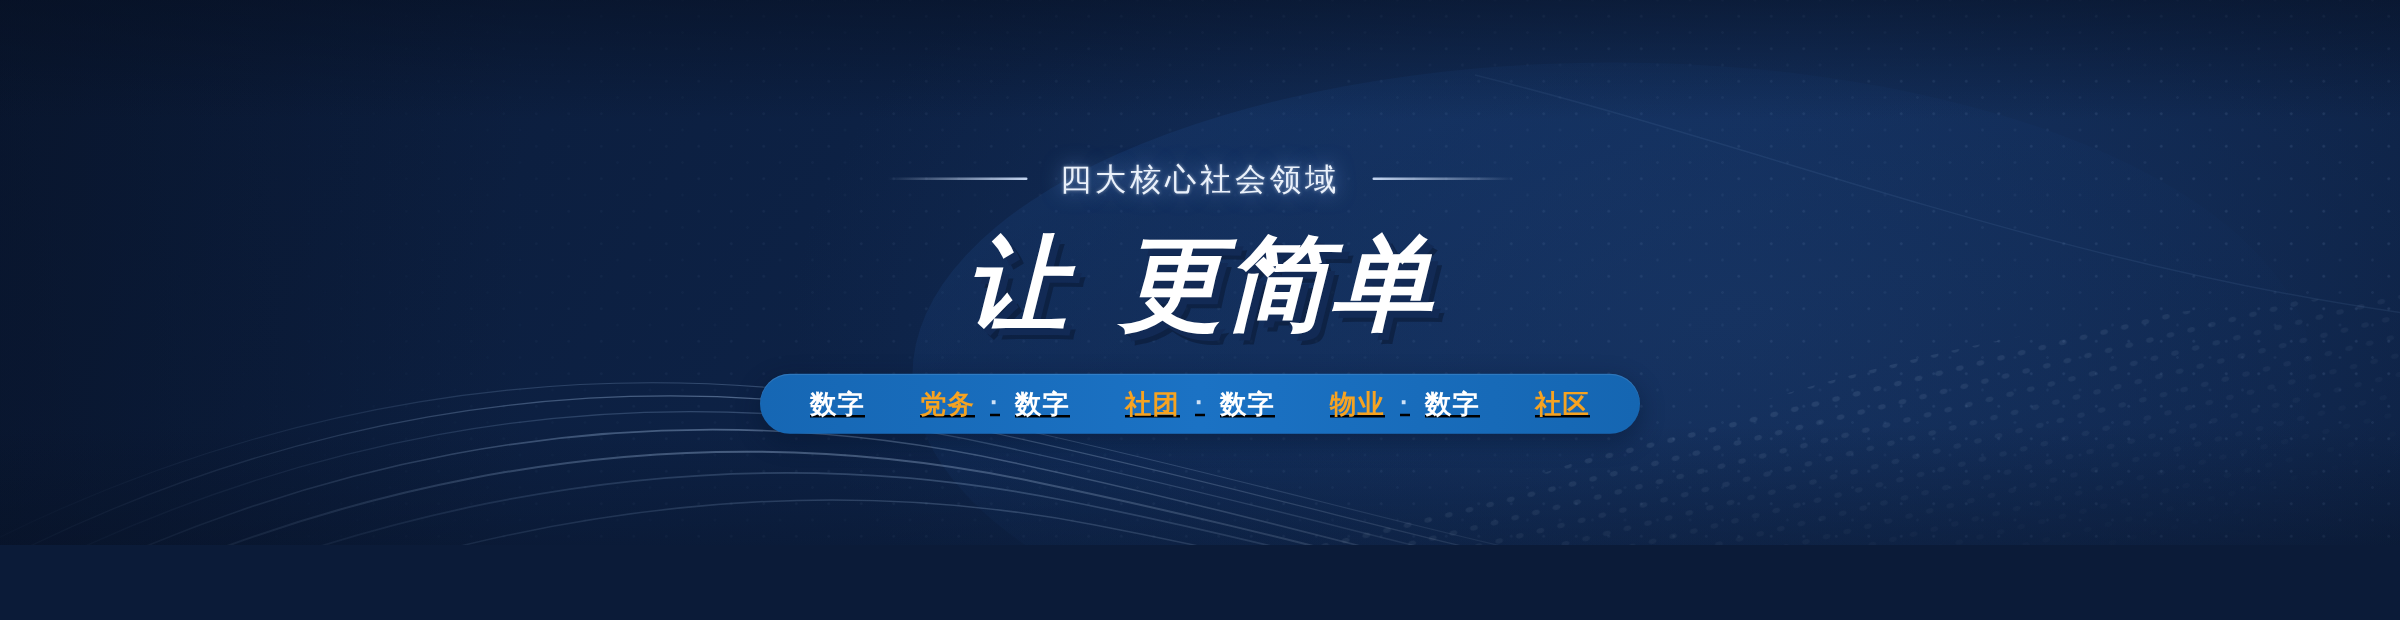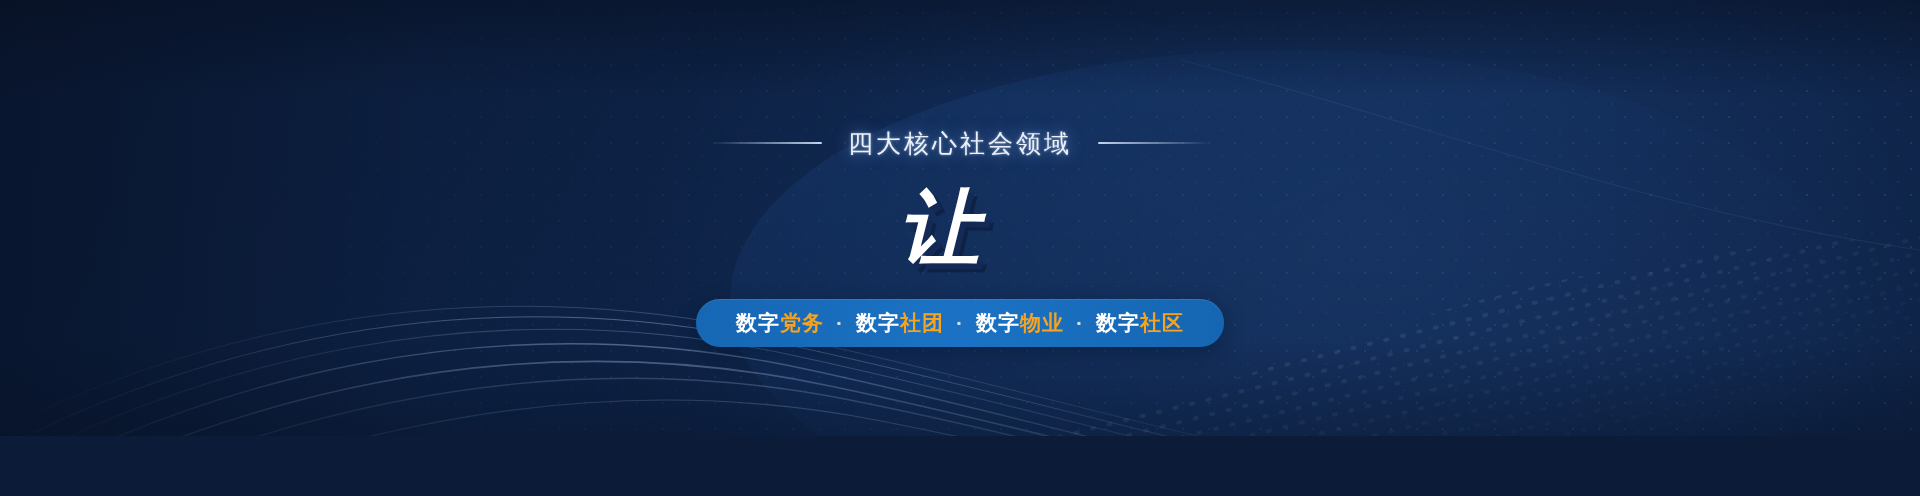--- a/index.html
+++ b/index.html
@@ -95,23 +95,24 @@
   .pill {
     margin-top:26px;
     height:48px;
     padding:0 40px;
     display:flex; align-items:center; justify-content:center;
     border-radius:999px;
     background:linear-gradient(90deg, #1667b4 0%, #1b72c4 50%, #1566b2 100%);
     box-shadow:0 6px 20px rgba(5,20,45,.45), inset 0 1px 0 rgba(255,255,255,.10);
     font-size:21px; font-weight:700; letter-spacing:1px;
     white-space:nowrap;
+    text-decoration:underline;
   }
   .pill .w { color:#ffffff; }
-  .pill .o { color:#f6a321; }
+  .pill .o { color:#f6a321;margin-left:44px; }
   .pill .dot { color:#cfe2f7; margin:0 12px; font-weight:700; }
 </style>
 </head>
 <body>
 
 <div class="banner">
 
   <div class="dotgrid"></div>
 
   <svg class="svg-layer" viewBox="0 0 1920 496" preserveAspectRatio="none" aria-hidden="true">
@@ -171,20 +172,21 @@
     <div class="eyebrow">
       <span class="rule left"></span>
       <span class="eyebrow-text">四大核心社会领域</span>
       <span class="rule right"></span>
     </div>
 
     <h1 class="headline">
       <span class="hl-white">让</span>
       <span class="sp"></span>
       <span class="sp"></span>
+      <span class="hl-white">更简单</span>
     </h1>
 
     <div class="pill">
       <span class="w">数字</span>
         <span class="o">党务</span>
       <span class="dot">·</span>
       <span class="w">数字</span>
         <span class="o">社团</span>
       <span class="dot">·</span>
       <span class="w">数字</span>

